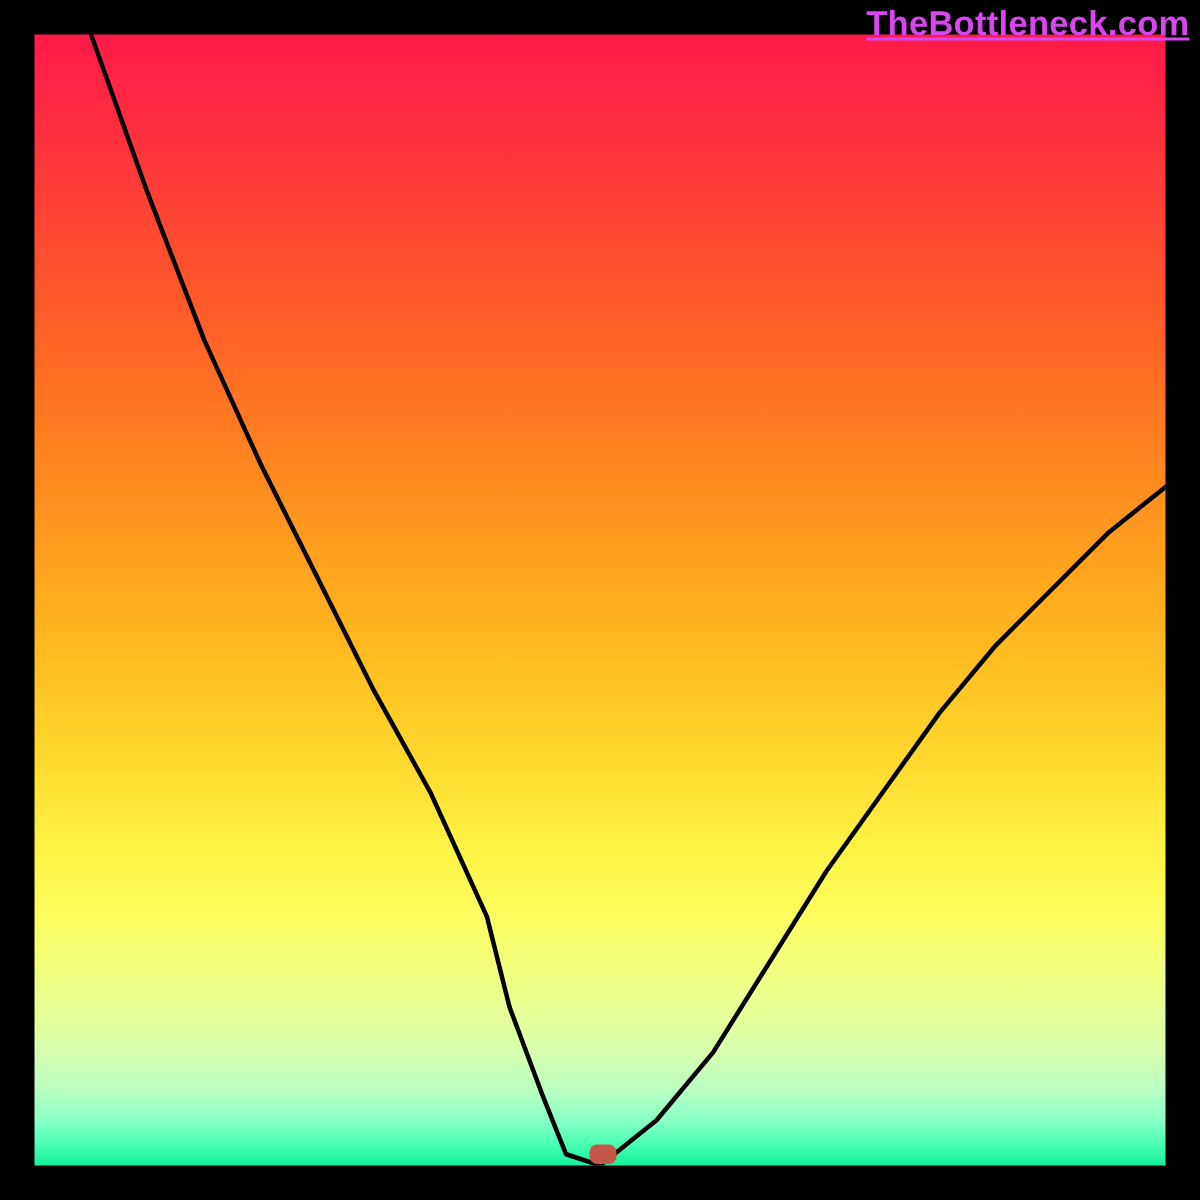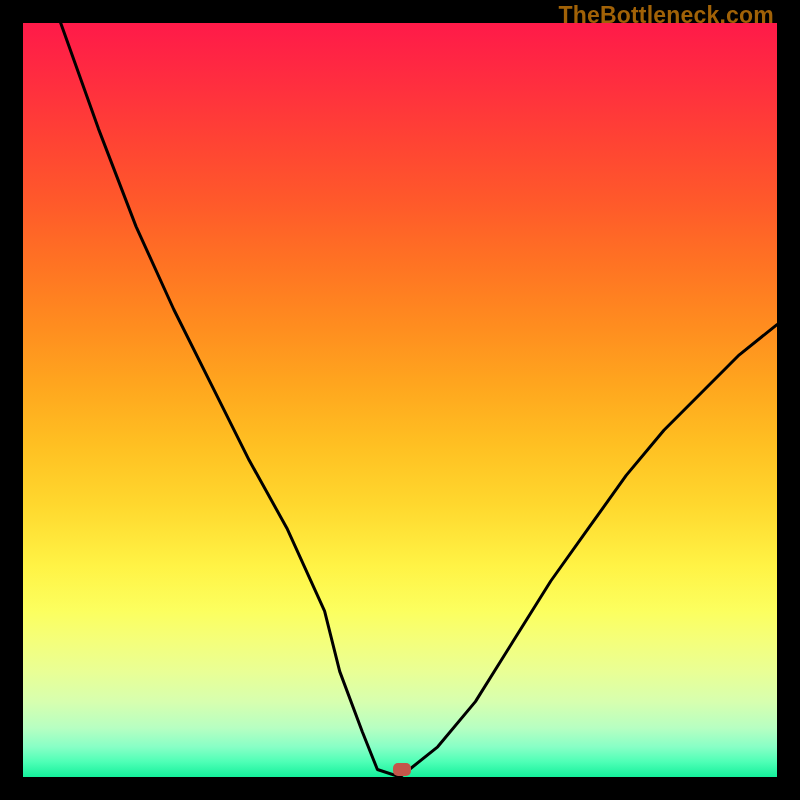--- a/index.html
+++ b/index.html
@@ -54,26 +54,27 @@
     stroke-linecap: round;
     stroke-linejoin: round;
   }
   .marker {
     fill: #c4564a;
     stroke: none;
   }
   .watermark {
     position: absolute;
     top: 2px;
-    right: 26px;
+    right: 7px;
     font-family: Arial, Helvetica, sans-serif;
     font-size: 23px;
     font-weight: 600;
-    color: #a16207;
+    color: #d946ef;
     letter-spacing: 0.2px;
+    text-decoration: underline;
   }
 </style>
 </head>
 <body>
 
 <div class="frame">
 
   <div class="plot-area">
 
     <svg class="curve-svg" viewBox="0 0 754 754" preserveAspectRatio="none">

